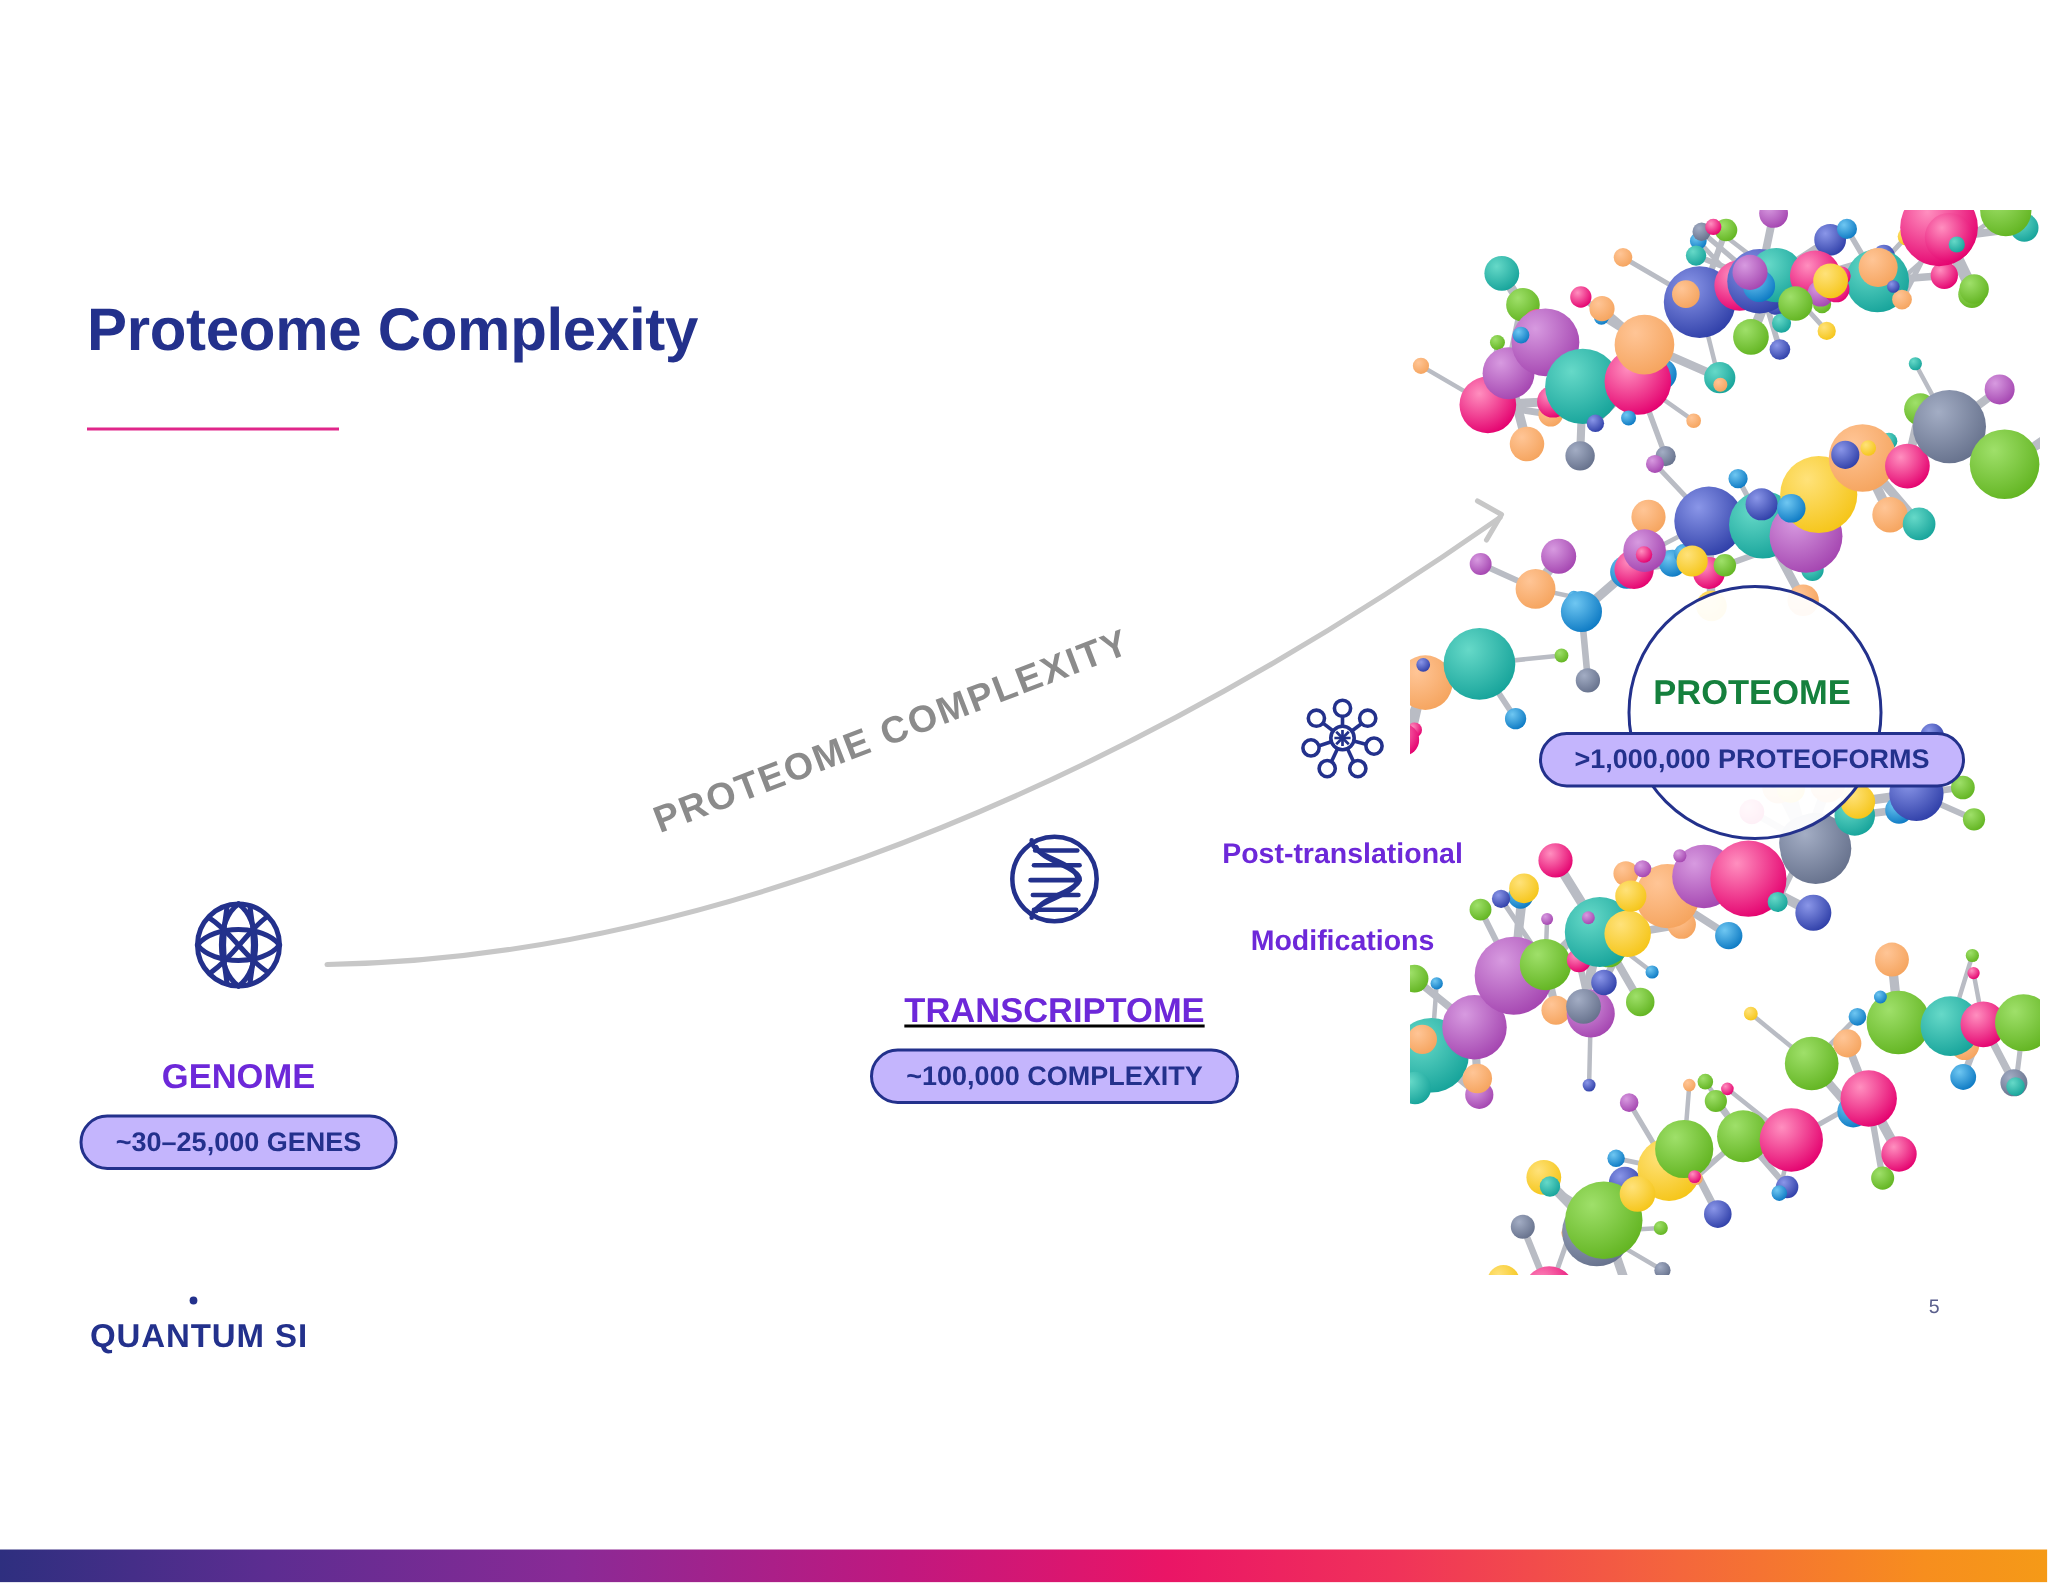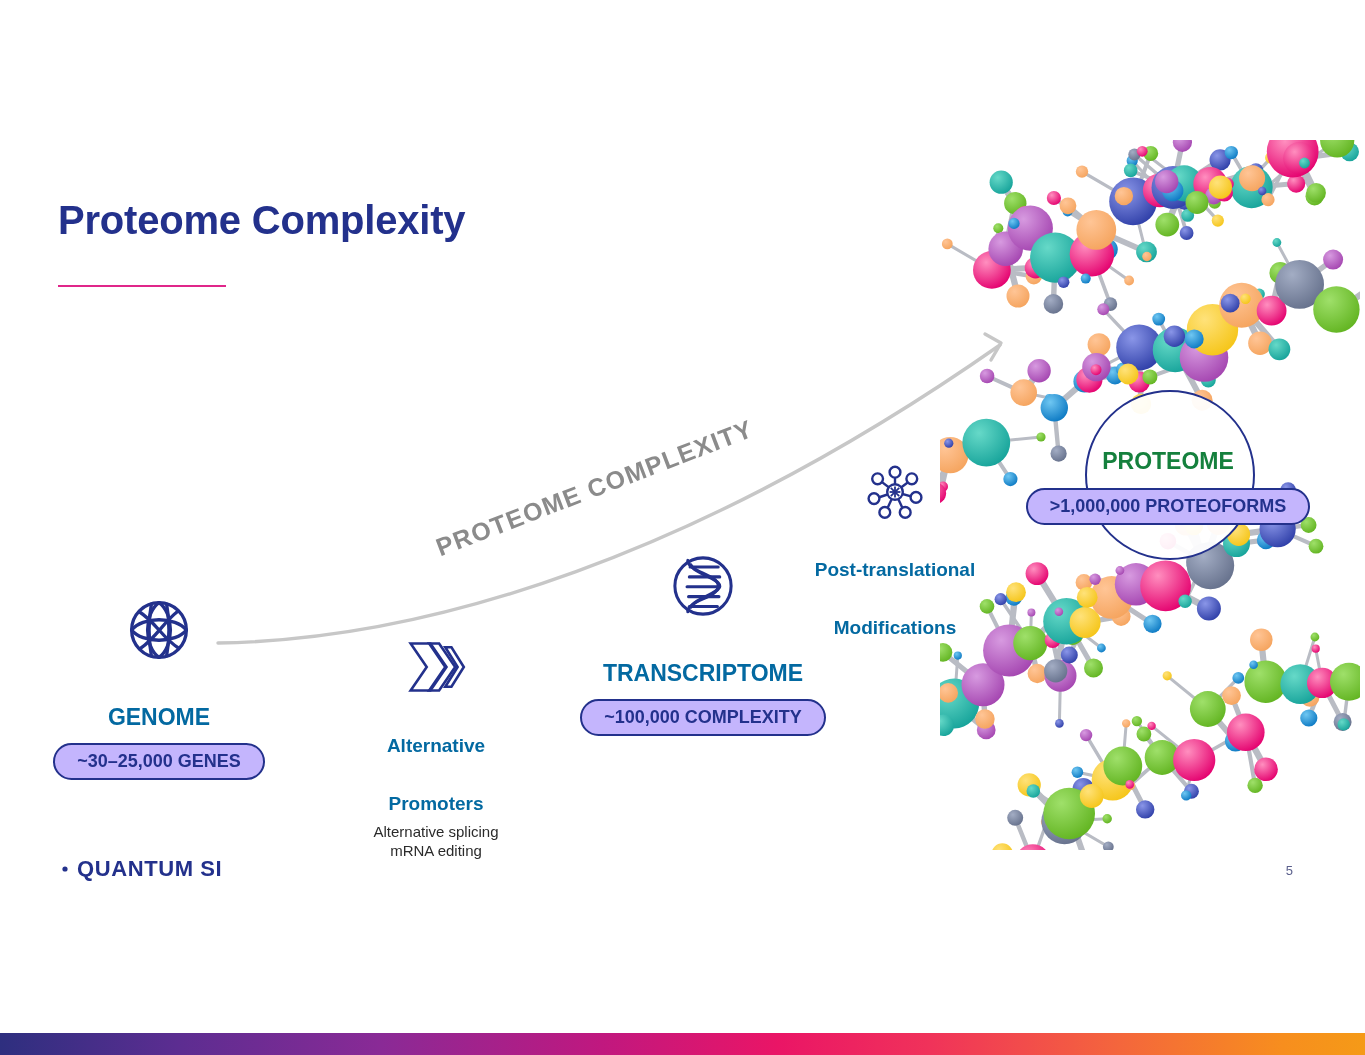--- a/index.html
+++ b/index.html
@@ -44,21 +44,21 @@
     position: absolute;
     text-align: center;
   }
   .stage-icon {
     display: block;
     margin: 0 auto;
   }
   .stage-label {
     font-size: 23px;
     font-weight: bold;
-    color: #0369a1;
+    color: #6d28d9;
     white-space: nowrap;
     line-height: 1.12;
     margin-top: 37px;
   }
   .stage-label.small {
     font-size: 19px;
   }
   .stage-sub {
     font-size: 15px;
     color: #2b2b2b;
@@ -76,21 +76,21 @@
     font-size: 18px;
     padding: 7px 22px 8px;
     background: #c4b5fd;
     line-height: 1;
     white-space: nowrap;
   }
 
   
   #stage-genome        { left: 34px;  top: 592px; width: 250px; text-align: center; }
   #stage-promoters     { left: 352px; top: 636px; width: 168px; }
-  #stage-transcriptome { left: 548px; top: 548px; width: 310px; }
+  #stage-transcriptome { left: 548px; top: 548px; width: 310px; text-decoration: underline; }
   #stage-ptm           { left: 790px; top: 462px; width: 210px; }
 
   #stage-genome .label-wrap        { margin-top: 13px; }
   #stage-genome .pill-wrap         { margin-top: 12px; }
   #stage-promoters .label-wrap     { margin-top: 10px; }
   #stage-transcriptome .label-wrap { margin-top: 14px; }
   #stage-transcriptome .pill-wrap  { margin-top: 12px; }
   #stage-ptm .label-wrap           { margin-top: 11px; }
   #proteome-circle {
     position: absolute;
@@ -152,20 +152,21 @@
     position: absolute;
     left: 60px;
     top: 856px;
     font-size: 22px;
     font-weight: bold;
     letter-spacing: 0.6px;
     color: #23318c;
     white-space: nowrap;
     display: flex;
     align-items: center;
+    flex-direction: column;
   }
   #page-number {
     position: absolute;
     right: 72px;
     top: 863px;
     font-size: 13px;
     color: #5a5f8c;
   }
   #bottom-bar {
     position: absolute;
@@ -685,35 +686,20 @@
       </g>
     </svg>
     <div class="label-wrap">
       <div class="stage-label">GENOME</div>
     </div>
     <div class="pill-wrap">
       <span class="pill">~30–25,000 GENES</span>
     </div>
   </div>
 
-  <div class="stage" id="stage-promoters">
-    <svg class="stage-icon" width="68" height="62" viewBox="0 0 110 100">
-      <g stroke="#23318c" stroke-width="4.2" fill="none" stroke-linejoin="miter">
-        <path d="M14 12 L46 12 L72 50 L46 88 L14 88 L40 50 Z"></path>
-        <path d="M44 12 L60 12 L86 50 L60 88 L44 88 L70 50 Z"></path>
-        <path d="M70 18 L80 18 L100 50 L80 82 L70 82 L90 50 Z"></path>
-      </g>
-    </svg>
-    <div class="label-wrap">
-      <div class="stage-label small">Alternative</div>
-      <div class="stage-label small">Promoters</div>
-      <div class="stage-sub">Alternative splicing</div>
-      <div class="stage-sub" style="margin-top:0">mRNA editing</div>
-    </div>
-  </div>
 
   <div class="stage" id="stage-transcriptome">
     <svg class="stage-icon" width="76" height="76" viewBox="0 0 100 100">
       <g stroke="#23318c" stroke-width="4" fill="none" stroke-linecap="round">
         <circle cx="50" cy="50" r="37"></circle>
         <path d="M30 16 C30 32 70 34 70 50 C70 66 30 68 30 84"></path>
         <path d="M34 22 C38 34 72 40 72 50 C72 60 38 66 34 78"></path>
         <line x1="33" y1="25" x2="70" y2="25"></line>
         <line x1="32" y1="38" x2="72" y2="38"></line>
         <line x1="29" y1="51" x2="72" y2="51"></line>

